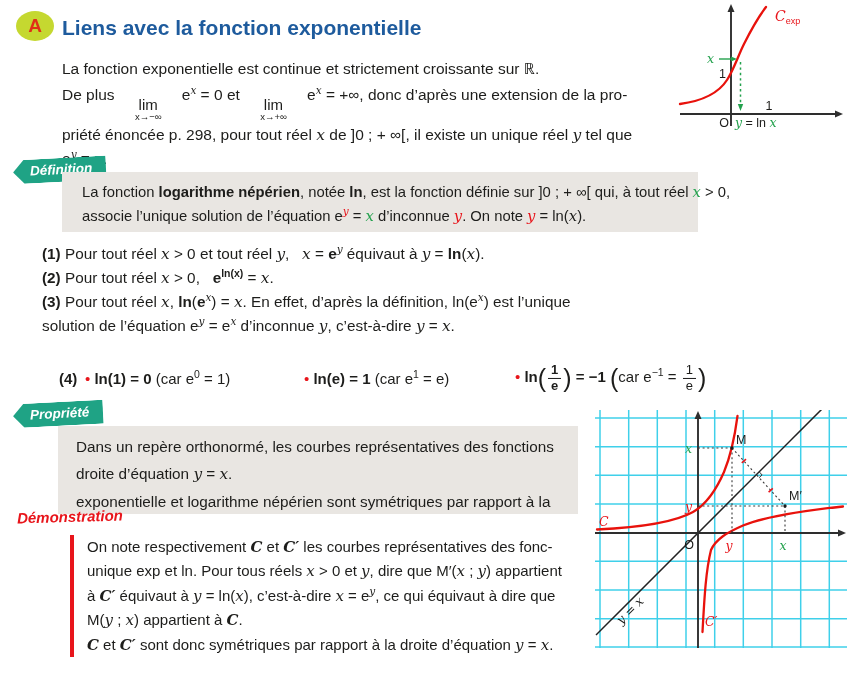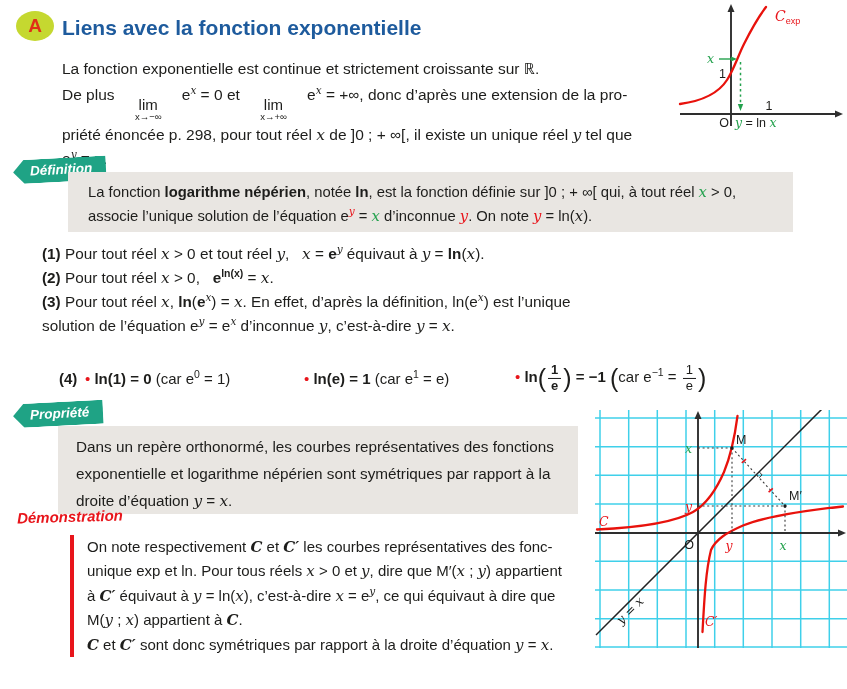--- a/index.html
+++ b/index.html
@@ -33,21 +33,21 @@
   .intro{position:absolute;left:62px;top:57px;font-size:15.5px;line-height:23px;}
   .intro .l2{padding:3px 0 2px 0;}
 
   .ribbon{position:absolute;background:var(--ribbon_green,#1fa385);color:#fff;
     font-style:italic;font-weight:700;font-size:13.5px;padding:4px 14px 5px 17px;
     transform:rotate(-3deg);clip-path:polygon(0 50%,11px 0,100% 0,100% 100%,11px 100%);}
   .rib-def{left:13px;top:158px;}
   .rib-prop{left:13px;top:402px;}
 
   .graybox{position:absolute;background:var(--box_gray,#e9e6e2);}
-  .defbox{left:68px;top:172px;width:725px;height:60px;padding:8px 0 16px 20px;box-sizing:border-box;
+  .defbox{left:62px;top:172px;width:636px;height:60px;padding:8px 0 16px 20px;box-sizing:border-box;
     font-size:14.8px;line-height:24px;}
   .propbox{left:58px;top:418px;width:520px;height:88px;padding:7px 0 0 18px;box-sizing:border-box;
     font-size:15.3px;line-height:27px;margin-top:8px;}
 
   .conseq{position:absolute;left:42px;top:242px;font-size:15.3px;line-height:23px;}
   .conseq .head{padding-left:8px;}
 
   .c4row{position:absolute;left:59px;top:352px;width:680px;height:52px;}
   .c4row .tline{position:absolute;top:50%;transform:translateY(-50%);font-size:15px;}
   .c4-label{left:0;}
@@ -145,22 +145,22 @@
           <span class="den">e</span>
         </span><span class="big">)</span><span class="b"> = −1 </span><span class="big">(</span><span>car e</span><span class="s">−1</span><span> = </span><span class="frac">
           <span class="num">1</span>
           <span class="den">e</span>
         </span><span class="big">)</span></div>
   </div>
 
   <div class="ribbon rib-prop">Propriété</div>
   <div class="graybox propbox">
     <div class="tline"><span>Dans un repère orthonormé, les courbes représentatives des fonctions</span></div>
+    <div class="tline"><span>droite d’équation </span><span class="i">y</span><span> = </span><span class="i">x</span><span>.</span></div>
     <div class="tline"><span>exponentielle et logarithme népérien sont symétriques par rapport à la</span></div>
-    <div class="tline"><span>droite d’équation </span><span class="i">y</span><span> = </span><span class="i">x</span><span>.</span></div>
   </div>
 
   <svg class="g2" width="252" height="238" viewBox="0 0 252 238">
     <g>
       <line class="gridl" x1="5" y1="0" x2="5" y2="238"></line>
       <line class="gridl" x1="33.7" y1="0" x2="33.7" y2="238"></line>
       <line class="gridl" x1="62.3" y1="0" x2="62.3" y2="238"></line>
       <line class="gridl" x1="91" y1="0" x2="91" y2="238"></line>
       <line class="gridl" x1="119.7" y1="0" x2="119.7" y2="238"></line>
       <line class="gridl" x1="148.3" y1="0" x2="148.3" y2="238"></line>

